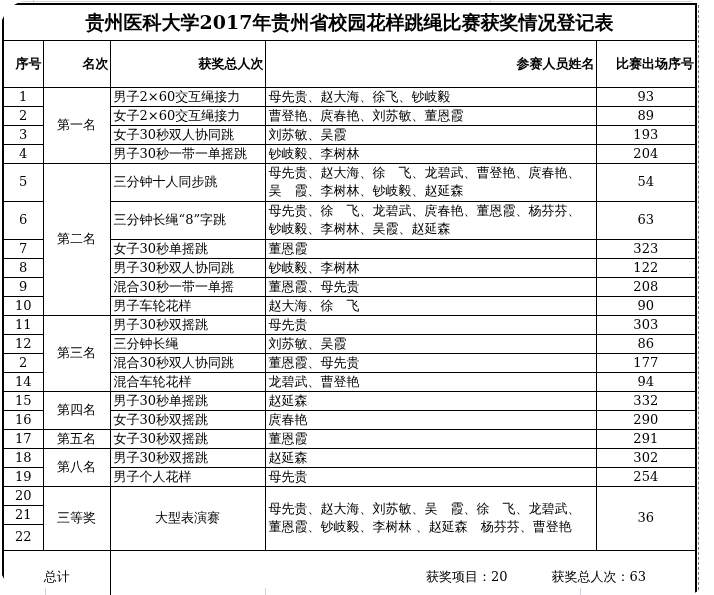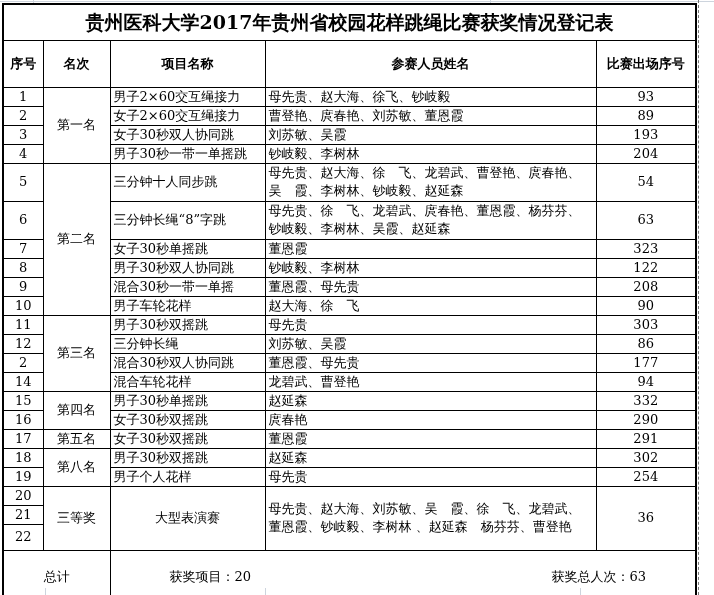--- a/index.html
+++ b/index.html
@@ -4,20 +4,21 @@
 <style>
   html,body{margin:0;padding:0;}
   body{background:#fff;}
   .canvas{
     position:relative;
     width:714px;height:595px;
     background:#fff;
     overflow:hidden;
     font-family:"DejaVu Serif","Liberation Serif",serif;
     color:#000;
+    border-radius:31px;
   }
   
   .gridline-h{position:absolute;left:0;width:714px;height:1px;background:#cdd4dd;}
   .grid-stub-v{position:absolute;width:1px;background:#cdd4dd;}
   
   .pagebreak{position:absolute;top:0;left:698px;width:0;height:595px;border-left:1px dashed #777;}
 
   table.award{
     position:absolute;left:2px;top:3px;
     width:693px;
@@ -31,27 +32,27 @@
     padding:0 3px;
     overflow:hidden;
     vertical-align:middle;
     line-height:18px;
     font-weight:normal;
   }
   .title-row td{
     font-size:19px;font-weight:bold;text-align:center;
     padding:0;letter-spacing:0px;
   }
-  .header-row th{font-weight:bold;text-align:center;padding:14px 1px;}
+  .header-row th{font-weight:bold;text-align:right;padding:14px 1px;}
   .c{text-align:center;padding:0 1px;}
   .rh36{height:36px;} .rh30{height:30px;}
   .rh19{height:19px;} .rh38{height:38px;} .rh26{height:26px;} .rh55{height:55px;}
   .total-label{font-weight:bold;text-align:center;margin-left:8px;}
   .total-cell{font-weight:bold;}
-  .total-flex{display:flex;justify-content:space-between;padding:0 46px 0 56px;align-items:center;gap:44px;}
+  .total-flex{display:flex;justify-content:flex-end;padding:0 46px 0 56px;align-items:center;gap:44px;}
 </style>
 </head>
 <body>
 
 <div class="canvas">
 
   <div class="gridline-h" style="top:1px"></div>
   <div class="grid-stub-v" style="left:33px;top:0;height:4px"></div>
   <div class="grid-stub-v" style="left:490px;top:0;height:4px"></div>
   <div class="grid-stub-v" style="left:45px;top:588px;height:7px"></div>
@@ -69,21 +70,21 @@
     </colgroup>
 
     <tbody>
         <tr class="title-row rh36">
       <td colspan="5">贵州医科大学2017年贵州省校园花样跳绳比赛获奖情况登记表</td>
     </tr>
 
     <tr class="header-row rh30">
       <th>序号</th>
       <th>名次</th>
-      <th>项目名称</th>
+      <th>获奖总人次</th>
       <th>参赛人员姓名</th>
       <th>比赛出场序号</th>
     </tr>
 
     <tr class="rh19">
       <td class="c">1</td>
       <td class="c" rowspan="4">第一名</td>
       <td>男子2×60交互绳接力</td>
       <td>母先贵、赵大海、徐飞、钞岐毅</td>
       <td class="c">93</td>

